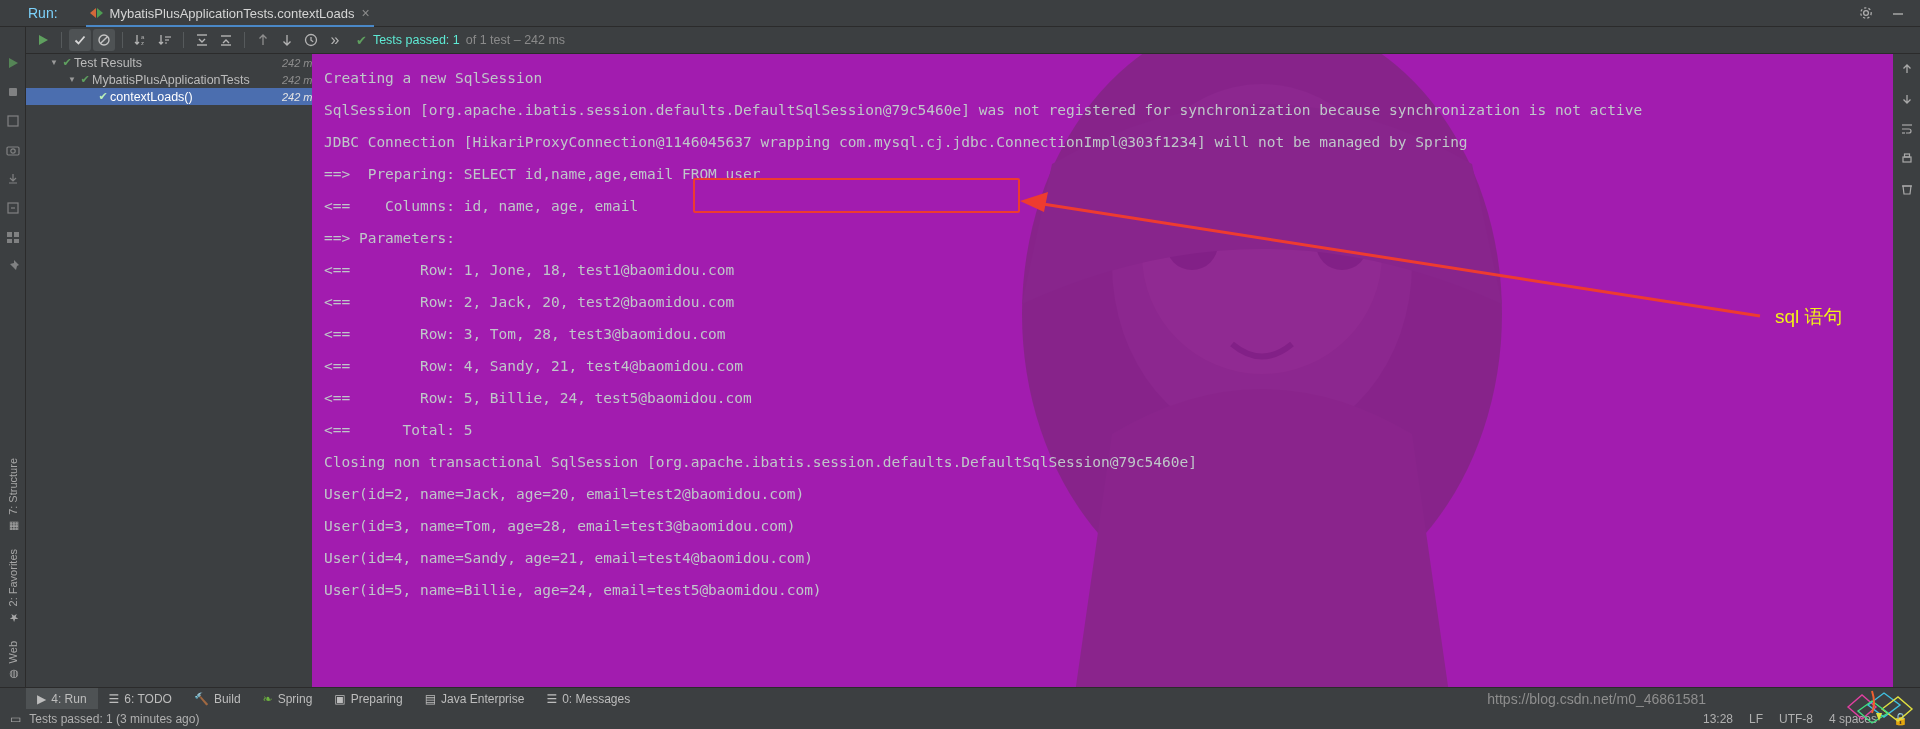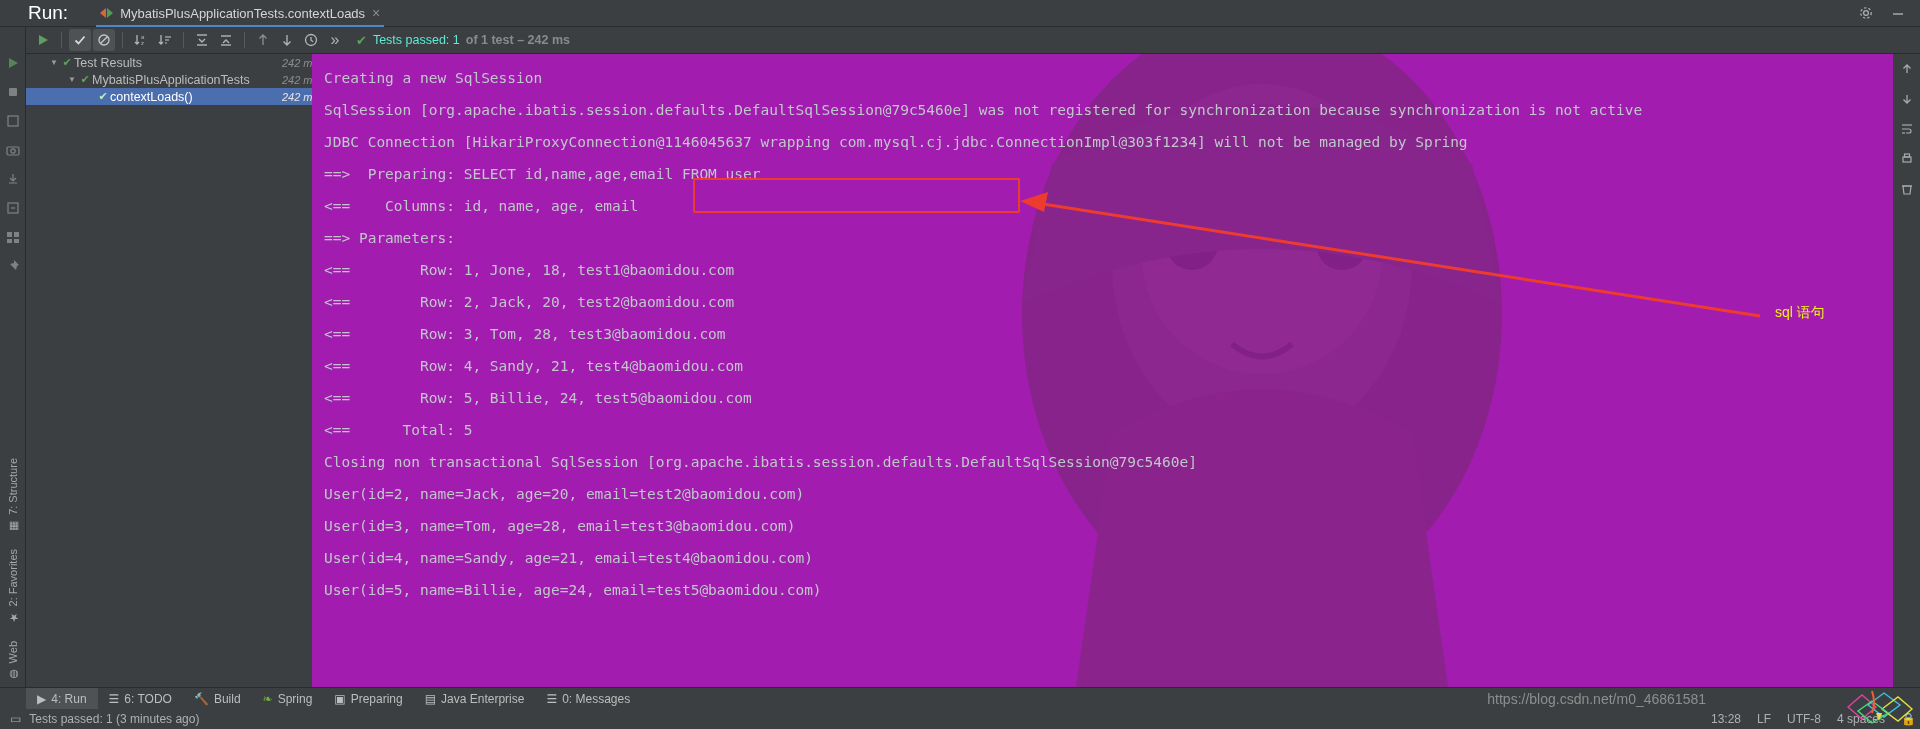--- a/index.html
+++ b/index.html
@@ -10,21 +10,21 @@
     color:#bbbbbb;
   }
   #app { position:relative; width:1920px; height:729px; background:#3c3f41; }
 
   
   .runbar {
     position:absolute; left:0; top:0; width:1920px; height:27px;
     background:#3c3f41; display:flex; align-items:center;
     border-bottom:1px solid #2b2b2b;
   }
-  .run-label { margin-left:28px; font-size:19px; color:#ffffff; }
+  .run-label { margin-left:28px; font-size:14px; color:#7dd3fc; }
   .tab {
     margin-left:28px; height:27px; display:flex; align-items:center;
     gap:7px; padding:8px 4px; position:relative;
   }
   .tab::after {
     content:""; position:absolute; left:0; right:0; bottom:0; height:2px;
     background:#4a88c7;
   }
   .tab-icon { width:13px; height:13px; position:relative; display:inline-block; }
   .tab-icon::before {
@@ -64,21 +64,21 @@
     padding-left:6px; border-bottom:1px solid #2b2b2b;
   }
   .tb {
     width:22px; height:22px; display:flex; align-items:center; justify-content:center;
     border-radius:3px; color:#b4b4b4;
   }
   .tb.on { background:#4e5254; }
   .sep { width:1px; height:16px; background:#565a5c; margin:0 5px; }
   .status { display:flex; align-items:center; gap:6px; margin-left:8px; font-size:12.5px; }
   .status .txt1 { color:#5eead4; }
-  .status .txt2 { color:#8a8a8a;font-weight:bold; }
+  .status .txt2 { color:#8a8a8a; }
 
   
   .tree {
     position:absolute; left:26px; top:54px; width:298px; height:645px;
     background:#3c3f41;
   }
   .trow {
     height:17px; display:flex; align-items:center; font-size:12.5px;
     color:#bbbbbb; padding-right:6px; position:relative;
   }
@@ -105,21 +105,21 @@
 
   
   .redbox {
     position:absolute; left:381px; top:124px; width:327px; height:35px;
     border:2px solid #ee3b30; border-radius:2px;
   }
   
   .arrowline { position:absolute; left:0; top:0; pointer-events:none; }
   .annot {
     position:absolute; left:1463px; top:250px;
-    color:#f2f216; font-size:14px; white-space:nowrap;
+    color:#f2f216; font-size:19px; white-space:nowrap;
     font-family:"Liberation Sans", sans-serif;
   }
 
   
   .rightstrip {
     position:absolute; right:0; top:54px; width:27px; height:645px;
     background:#3c3f41;
   }
   .rightstrip .ri { width:27px; height:30px; display:flex; align-items:center; justify-content:center; color:#a9a9a9; }
 
@@ -134,21 +134,21 @@
     font-size:12px; color:#bdbdbd; white-space:nowrap;
   }
   .btab.active { background:#4e5254; }
 
   
   .statusbar {
     position:absolute; left:0; bottom:0; width:1920px; height:20px;
     background:#3c3f41; display:flex; align-items:center; font-size:12px;
     color:#b0b0b0; padding-left:10px; gap:8px;
   }
-  .sb-right { margin-left:auto; display:flex; align-items:flex-end; gap:16px; padding-right:4px; }
+  .sb-right { margin-left:auto; display:flex; align-items:flex-end; gap:16px; padding-right:12px; }
   .watermark {
     position:absolute; right:214px; bottom:22px;
     font-size:14px; color:#8e8e8e; white-space:nowrap;
   }
   .logo { position:absolute; right:4px; bottom:2px; width:78px; height:40px; }
 </style>
 </head>
 <body>
 
 <div id="app">

